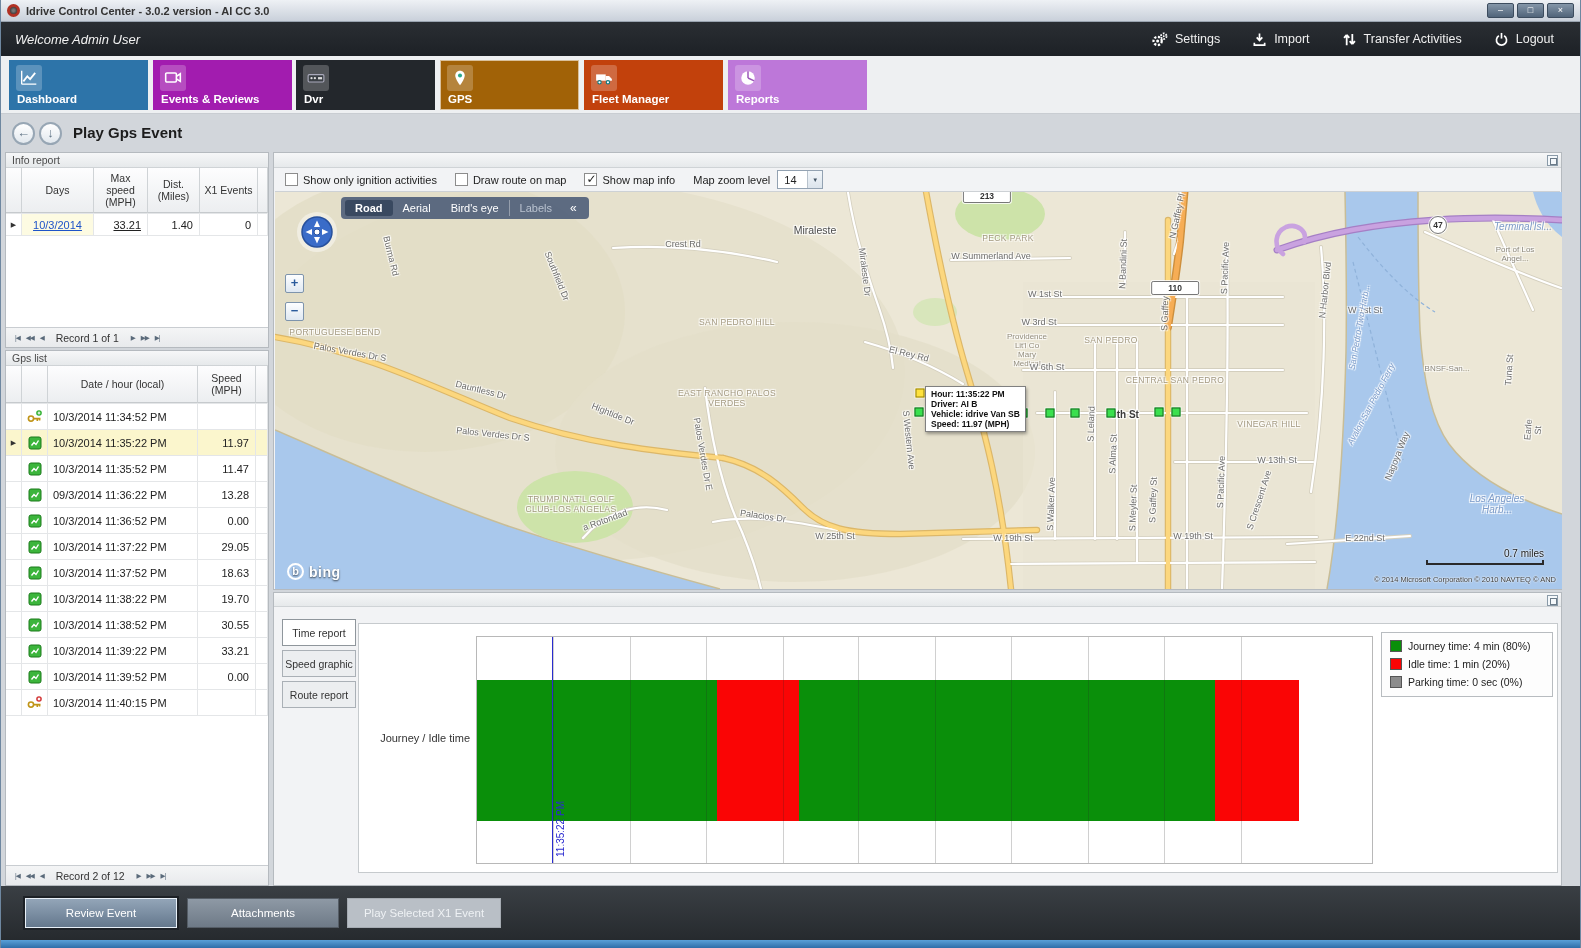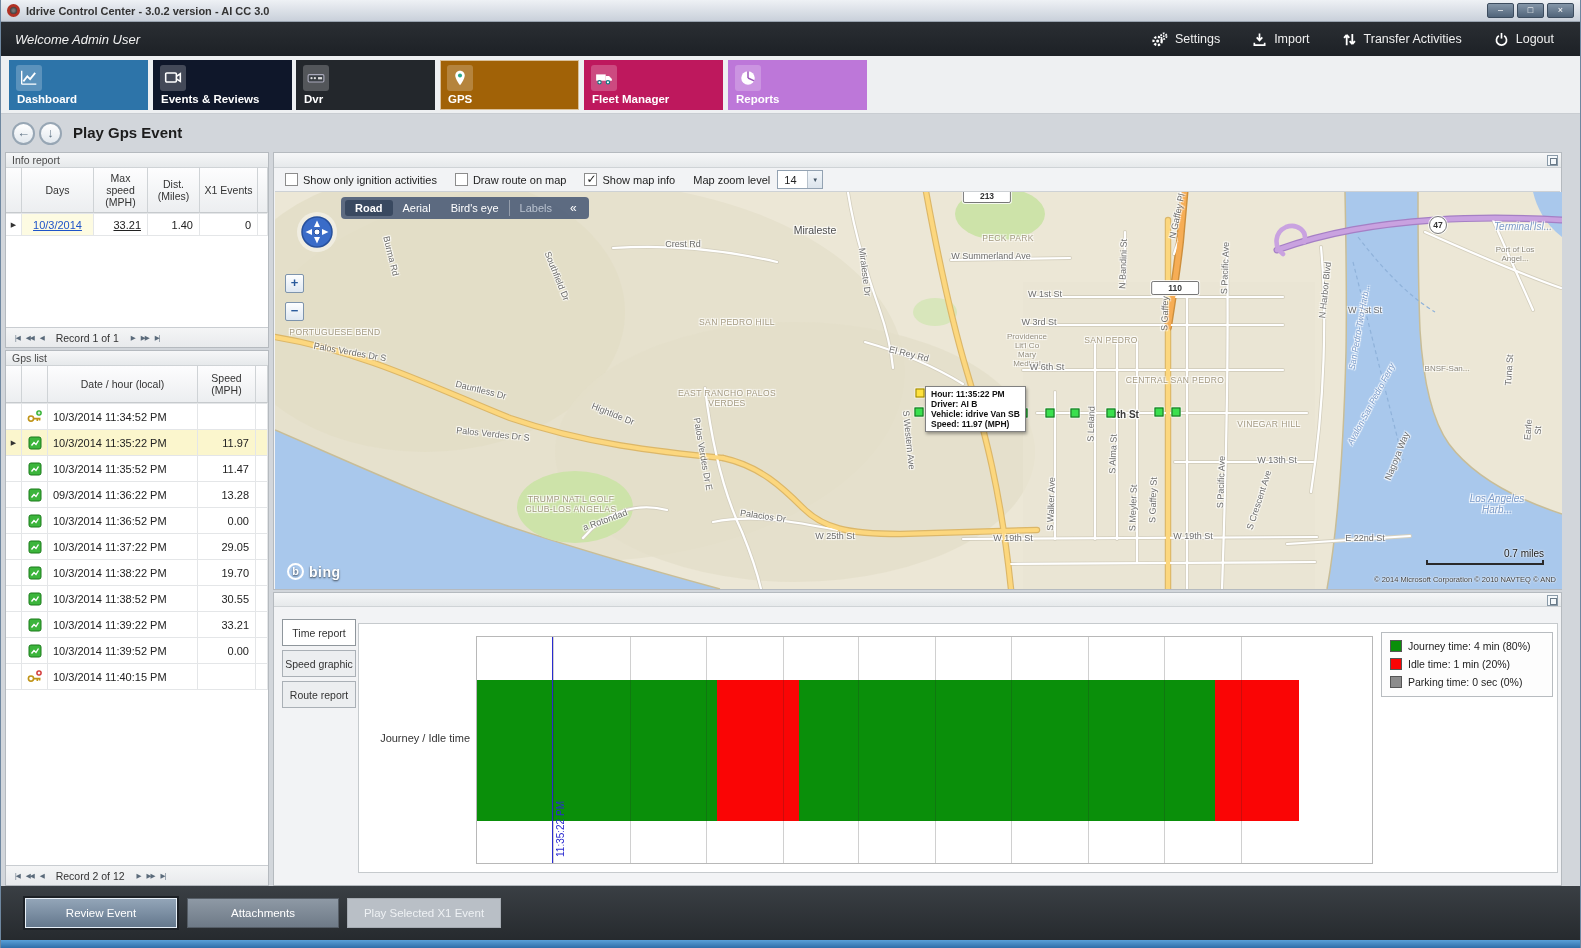--- a/index.html
+++ b/index.html
@@ -186,21 +186,21 @@
     <div>
         <div class="tile" style="left: 8px; background: rgb(45, 116, 169);">
           <div class="tile-icon">
             <svg viewBox="0 0 16 16">
               <path d="M1.5,13.5 h13 M1.5,13.5 v-12" stroke="#fff" stroke-width="1.2" fill="none"></path>
               <path d="M3,11 L6.5,6.5 L9,9 L13.5,3.5" stroke="#fff" stroke-width="1.6" fill="none"></path>
             </svg>
           </div>
           <div class="tile-label">Dashboard</div>
         </div>
-        <div class="tile" style="left: 152px; background: #0f172a;">
+        <div class="tile" style="left: 152px; background: #a21caf;">
           <div class="tile-icon">
             <svg viewBox="0 0 16 16">
               <rect x="1.5" y="3.5" width="9.5" height="8" rx="1" stroke="#fff" fill="none" stroke-width="1.4"></rect>
               <path d="M11,6.5 L14.5,4.2 V11 L11,8.8" stroke="#fff" fill="none" stroke-width="1.4"></path>
             </svg>
           </div>
           <div class="tile-label">Events &amp; Reviews</div>
         </div>
         <div class="tile" style="left: 295px; background: rgb(35, 39, 44);">
           <div class="tile-icon">
@@ -215,21 +215,21 @@
         </div>
         <div class="tile active" style="left: 439px; background: #a16207;">
           <div class="tile-icon">
             <svg viewBox="0 0 16 16">
               <path d="M8,1.5 C5.5,1.5 3.8,3.4 3.8,5.8 C3.8,9 8,14.5 8,14.5 C8,14.5 12.2,9 12.2,5.8 C12.2,3.4 10.5,1.5 8,1.5 Z" fill="#fff"></path>
               <circle cx="8" cy="5.8" r="1.8" fill="#2aa98c"></circle>
             </svg>
           </div>
           <div class="tile-label">GPS</div>
         </div>
-        <div class="tile" style="left: 583px; background: #be185d;">
+        <div class="tile" style="left: 583px; background: #c2410c;">
           <div class="tile-icon">
             <svg viewBox="0 0 16 16">
               <rect x="1" y="4.8" width="8.5" height="5.6" fill="#fff"></rect>
               <path d="M9.5,6.3 h3 l2.5,2.5 v1.6 h-5.5 Z" fill="#fff"></path>
               <circle cx="4" cy="11.8" r="1.5" fill="#fff" stroke="#0e7a82"></circle>
               <circle cx="11.5" cy="11.8" r="1.5" fill="#fff" stroke="#0e7a82"></circle>
             </svg>
           </div>
           <div class="tile-label">Fleet Manager</div>
         </div>
@@ -361,20 +361,32 @@
         <div class="grow" style="height: 26px;">
           <div class="gc ind" style="width: 16px;"></div>
           <div class="gc" style="width: 26px;">
             <svg viewBox="0 0 14 14" width="14" height="14">
               <rect x="1" y="1" width="12" height="12" rx="2" fill="#3cb53c" stroke="#1b7a1b"></rect>
               <path d="M3.5,9.5 L6,6.5 L8,8.5 L10.5,4.5" fill="none" stroke="#fff" stroke-width="1.4"></path>
             </svg>
           </div>
           <div class="gc left" style="width: 150px;">10/3/2014 11:37:22 PM</div>
           <div class="gc right" style="width: 58px;">29.05</div>
+          <div class="gc" style="width: 12px;"></div>
+        </div>
+        <div class="grow" style="height: 26px;">
+          <div class="gc ind" style="width: 16px;"></div>
+          <div class="gc" style="width: 26px;">
+            <svg viewBox="0 0 14 14" width="14" height="14">
+              <rect x="1" y="1" width="12" height="12" rx="2" fill="#3cb53c" stroke="#1b7a1b"></rect>
+              <path d="M3.5,9.5 L6,6.5 L8,8.5 L10.5,4.5" fill="none" stroke="#fff" stroke-width="1.4"></path>
+            </svg>
+          </div>
+          <div class="gc left" style="width: 150px;">10/3/2014 11:37:52 PM</div>
+          <div class="gc right" style="width: 58px;">18.63</div>
           <div class="gc" style="width: 12px;"></div>
         </div>
         <div class="grow" style="height: 26px;">
           <div class="gc ind" style="width: 16px;"></div>
           <div class="gc" style="width: 26px;">
             <svg viewBox="0 0 14 14" width="14" height="14">
               <rect x="1" y="1" width="12" height="12" rx="2" fill="#3cb53c" stroke="#1b7a1b"></rect>
               <path d="M3.5,9.5 L6,6.5 L8,8.5 L10.5,4.5" fill="none" stroke="#fff" stroke-width="1.4"></path>
             </svg>
           </div>

